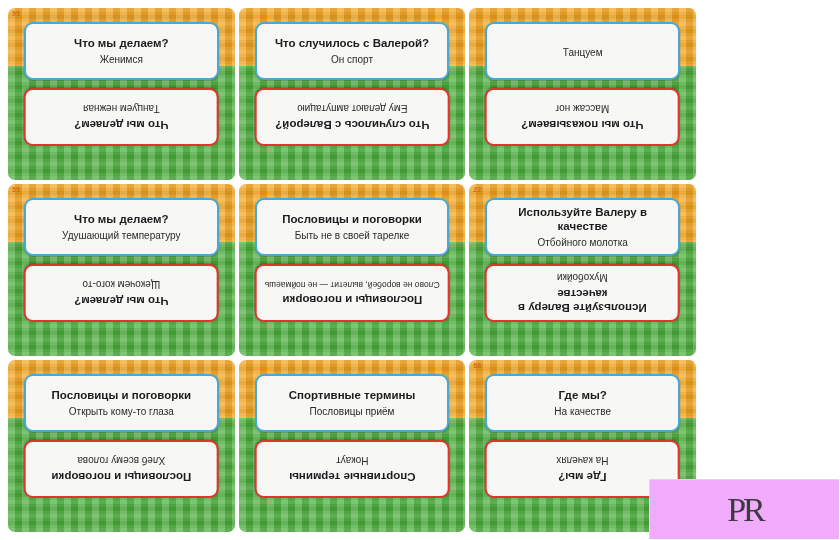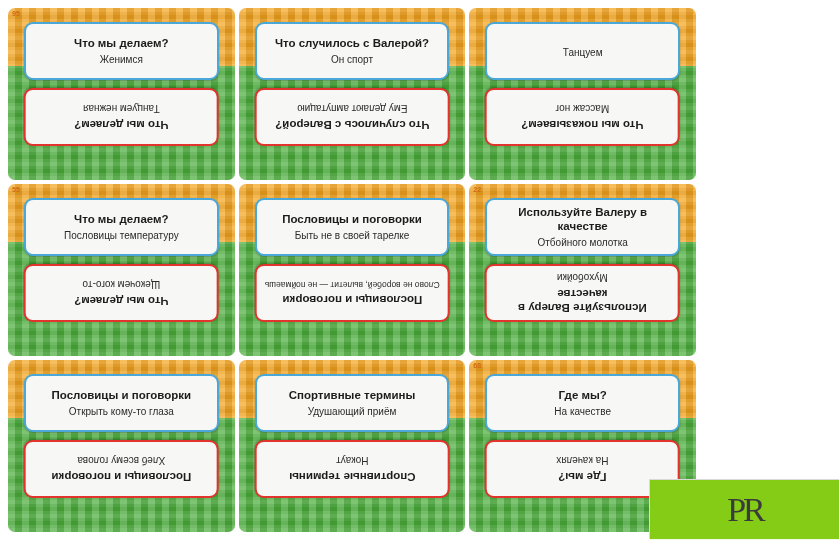--- a/index.html
+++ b/index.html
@@ -118,21 +118,21 @@
     line-height: 10.5px;
   }
 
   
   .watermark {
     position: absolute;
     right: 0;
     bottom: 0;
     width: 190px;
     height: 60px;
-    background: #84cc16;
+    background: #f0abfc;
     border-top: 1px solid #d9d9d9;
     border-left: 1px solid #d9d9d9;
     z-index: 20;
     display: flex;
     align-items: center;
     justify-content: center;
   }
   .watermark .mark {
     font-family: "Liberation Serif", serif;
     font-size: 34px;
@@ -194,21 +194,21 @@
         <div class="p-sub">Массаж ног</div>
       </div>
     </div>
 
     <div class="card">
       <div class="mosaic"></div>
       <div class="mosaic2"></div>
       <div class="card-num">55</div>
       <div class="panel panel-top">
         <div class="p-title">Что мы делаем?</div>
-        <div class="p-sub">Пословицы температуру</div>
+        <div class="p-sub">Удушающий температуру</div>
       </div>
       <div class="panel panel-bottom">
         <div class="p-title">Что мы делаем?</div>
         <div class="p-sub">Щекочем кого-то</div>
       </div>
     </div>
 
     <div class="card">
       <div class="mosaic"></div>
       <div class="mosaic2"></div>
@@ -250,21 +250,21 @@
         <div class="p-sub">Хлеб всему голова</div>
       </div>
     </div>
 
     <div class="card">
       <div class="mosaic"></div>
       <div class="mosaic2"></div>
       <div class="card-num"></div>
       <div class="panel panel-top">
         <div class="p-title">Спортивные термины</div>
-        <div class="p-sub">Удушающий приём</div>
+        <div class="p-sub">Пословицы приём</div>
       </div>
       <div class="panel panel-bottom">
         <div class="p-title">Спортивные термины</div>
         <div class="p-sub">Нокаут</div>
       </div>
     </div>
 
     <div class="card">
       <div class="mosaic"></div>
       <div class="mosaic2"></div>

